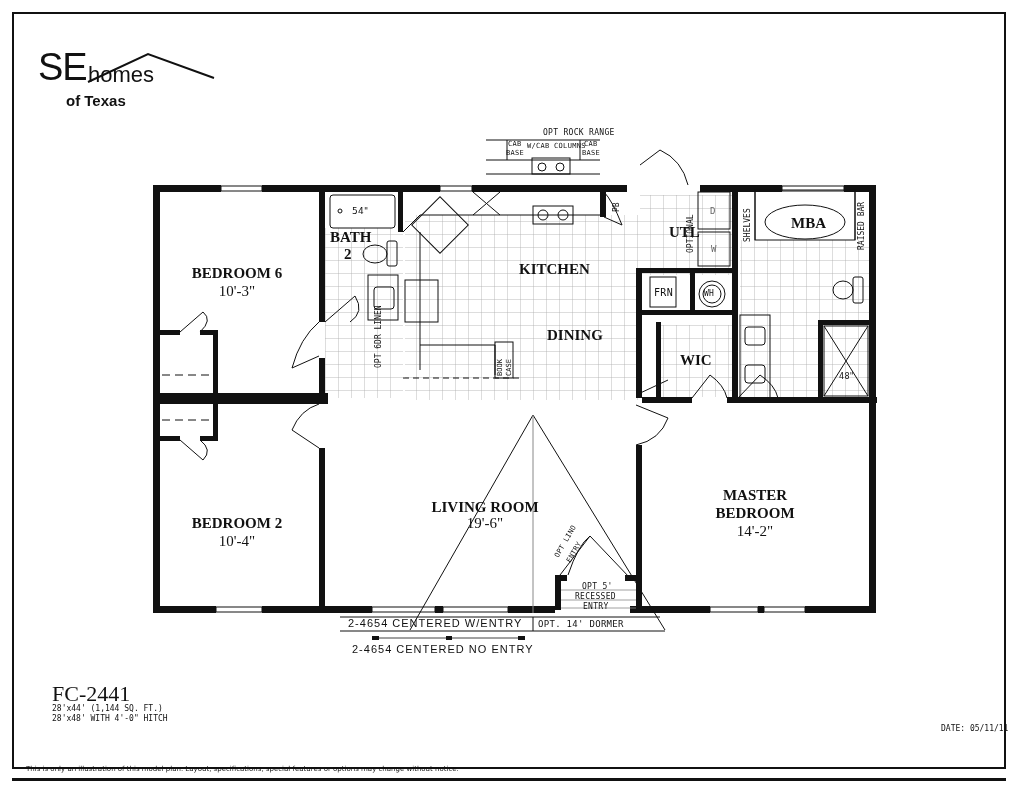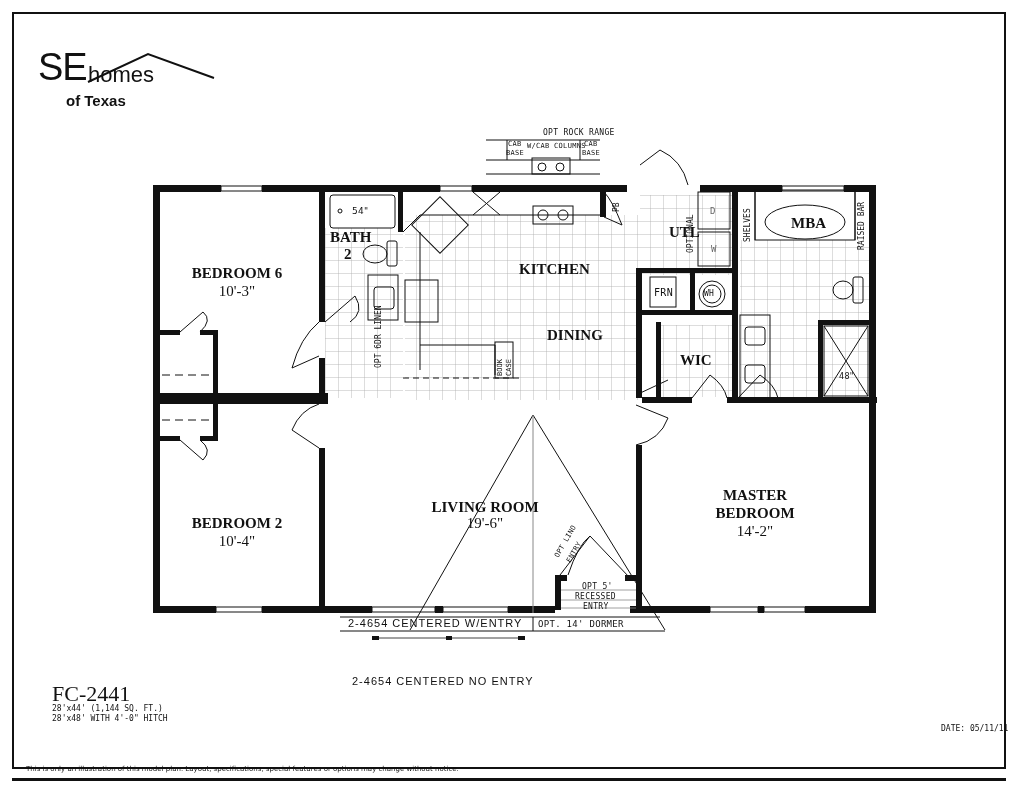--- a/index.html
+++ b/index.html
@@ -283,20 +283,20 @@
 <div class="small" style="left:839px;top:372px;font-size:8px;font-family:'DejaVu Sans',sans-serif;">48"</div>
 
 <div class="small" style="left:553px;top:555px;font-size:7px;transform:rotate(-60deg);transform-origin:left top;">OPT LINO</div>
 <div class="small" style="left:565px;top:560px;font-size:7px;transform:rotate(-60deg);transform-origin:left top;">ENTRY</div>
 <div class="small" style="left:582px;top:582px;">OPT 5'</div>
 <div class="small" style="left:575px;top:592px;">RECESSED</div>
 <div class="small" style="left:583px;top:602px;">ENTRY</div>
 
 <div class="mono12" style="left:348px;top:617px;">2-4654 CENTERED W/ENTRY</div>
 <div class="small" style="left:538px;top:619px;font-size:9px;">OPT. 14' DORMER</div>
-<div class="mono12" style="left:352px;top:643px;margin-top:32px;">2-4654 CENTERED NO ENTRY</div>
+<div class="mono12" style="left:352px;top:643px;">2-4654 CENTERED NO ENTRY</div>
 
 <div class="model">FC-2441</div>
 <div class="spec" style="top:704px;">28'x44' (1,144 SQ. FT.)</div>
 <div class="spec" style="top:714px;">28'x48' WITH 4'-0" HITCH</div>
 
 <div class="date">DATE: 05/11/11</div>
 <div class="disclaimer">This is only an illustration of this model plan.  Layout, specifications, special features or options may change without notice.</div>
 
 </body></html>

